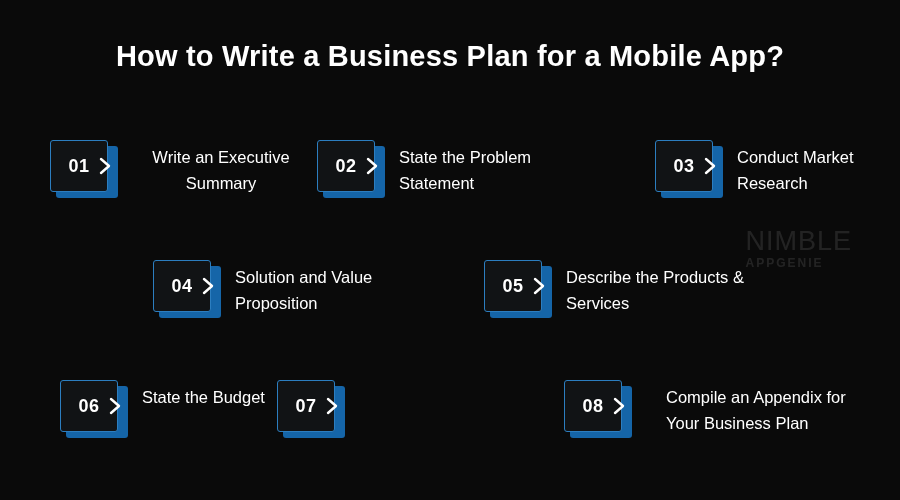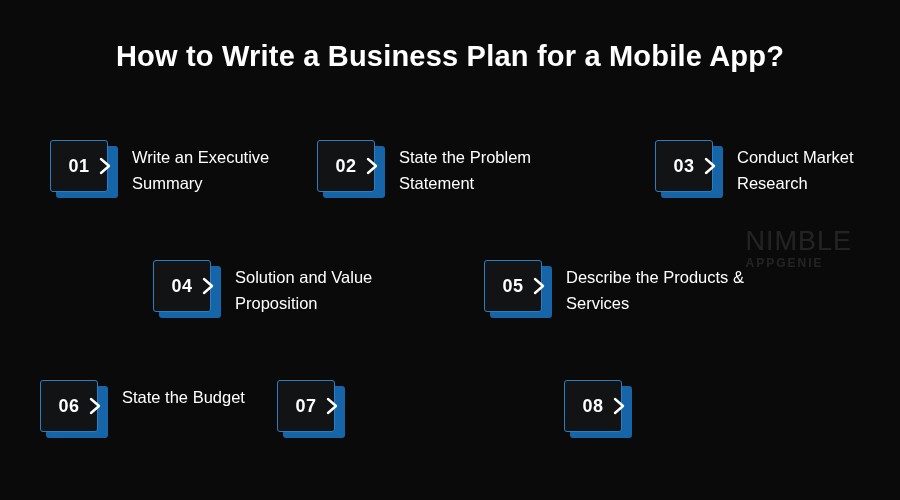--- a/index.html
+++ b/index.html
@@ -123,21 +123,21 @@
 
 <div class="canvas">
 
   <div class="title">How to Write a Business Plan for a Mobile App?</div>
 
   <div class="watermark">
     <div class="wm-main">NIMBLE</div>
     <div class="wm-sub">APPGENIE</div>
   </div>
 
-  <div class="step" style="left:50px; top:140px; width:260px;">
+  <div class="step" style="left:50px; top:140px; width:260px;text-align:center;">
     <div class="badge">
       <div class="plate"></div>
       <div class="face">01</div>
       <div class="chevron">
         <svg width="16" height="18" viewBox="0 0 16 18">
             <path d="M3 2 L11 9 L3 16" fill="none" stroke="#ffffff" stroke-width="2.4" stroke-linecap="round" stroke-linejoin="round"></path>
           </svg>
       </div>
     </div>
     <div class="step-label">Write an Executive Summary</div>
@@ -188,21 +188,21 @@
       <div class="face">05</div>
       <div class="chevron">
         <svg width="16" height="18" viewBox="0 0 16 18">
             <path d="M3 2 L11 9 L3 16" fill="none" stroke="#ffffff" stroke-width="2.4" stroke-linecap="round" stroke-linejoin="round"></path>
           </svg>
       </div>
     </div>
     <div class="step-label">Describe the Products &amp; Services</div>
   </div>
 
-  <div class="step" style="left:40px; top:380px; width:230px;">
+  <div class="step" style="left:60px; top:380px; width:230px;">
     <div class="badge">
       <div class="plate"></div>
       <div class="face">06</div>
       <div class="chevron">
         <svg width="16" height="18" viewBox="0 0 16 18">
             <path d="M3 2 L11 9 L3 16" fill="none" stroke="#ffffff" stroke-width="2.4" stroke-linecap="round" stroke-linejoin="round"></path>
           </svg>
       </div>
     </div>
     <div class="step-label">State the Budget</div>
@@ -223,15 +223,16 @@
   <div class="step" style="left:564px; top:380px; width:290px;gap:20px;">
     <div class="badge">
       <div class="plate"></div>
       <div class="face">08</div>
       <div class="chevron">
         <svg width="16" height="18" viewBox="0 0 16 18">
             <path d="M3 2 L11 9 L3 16" fill="none" stroke="#ffffff" stroke-width="2.4" stroke-linecap="round" stroke-linejoin="round"></path>
           </svg>
       </div>
     </div>
+    <div class="step-label">Compile an Appendix for Your Business Plan</div>
   </div>
 
 </div>
 
 </body></html>

